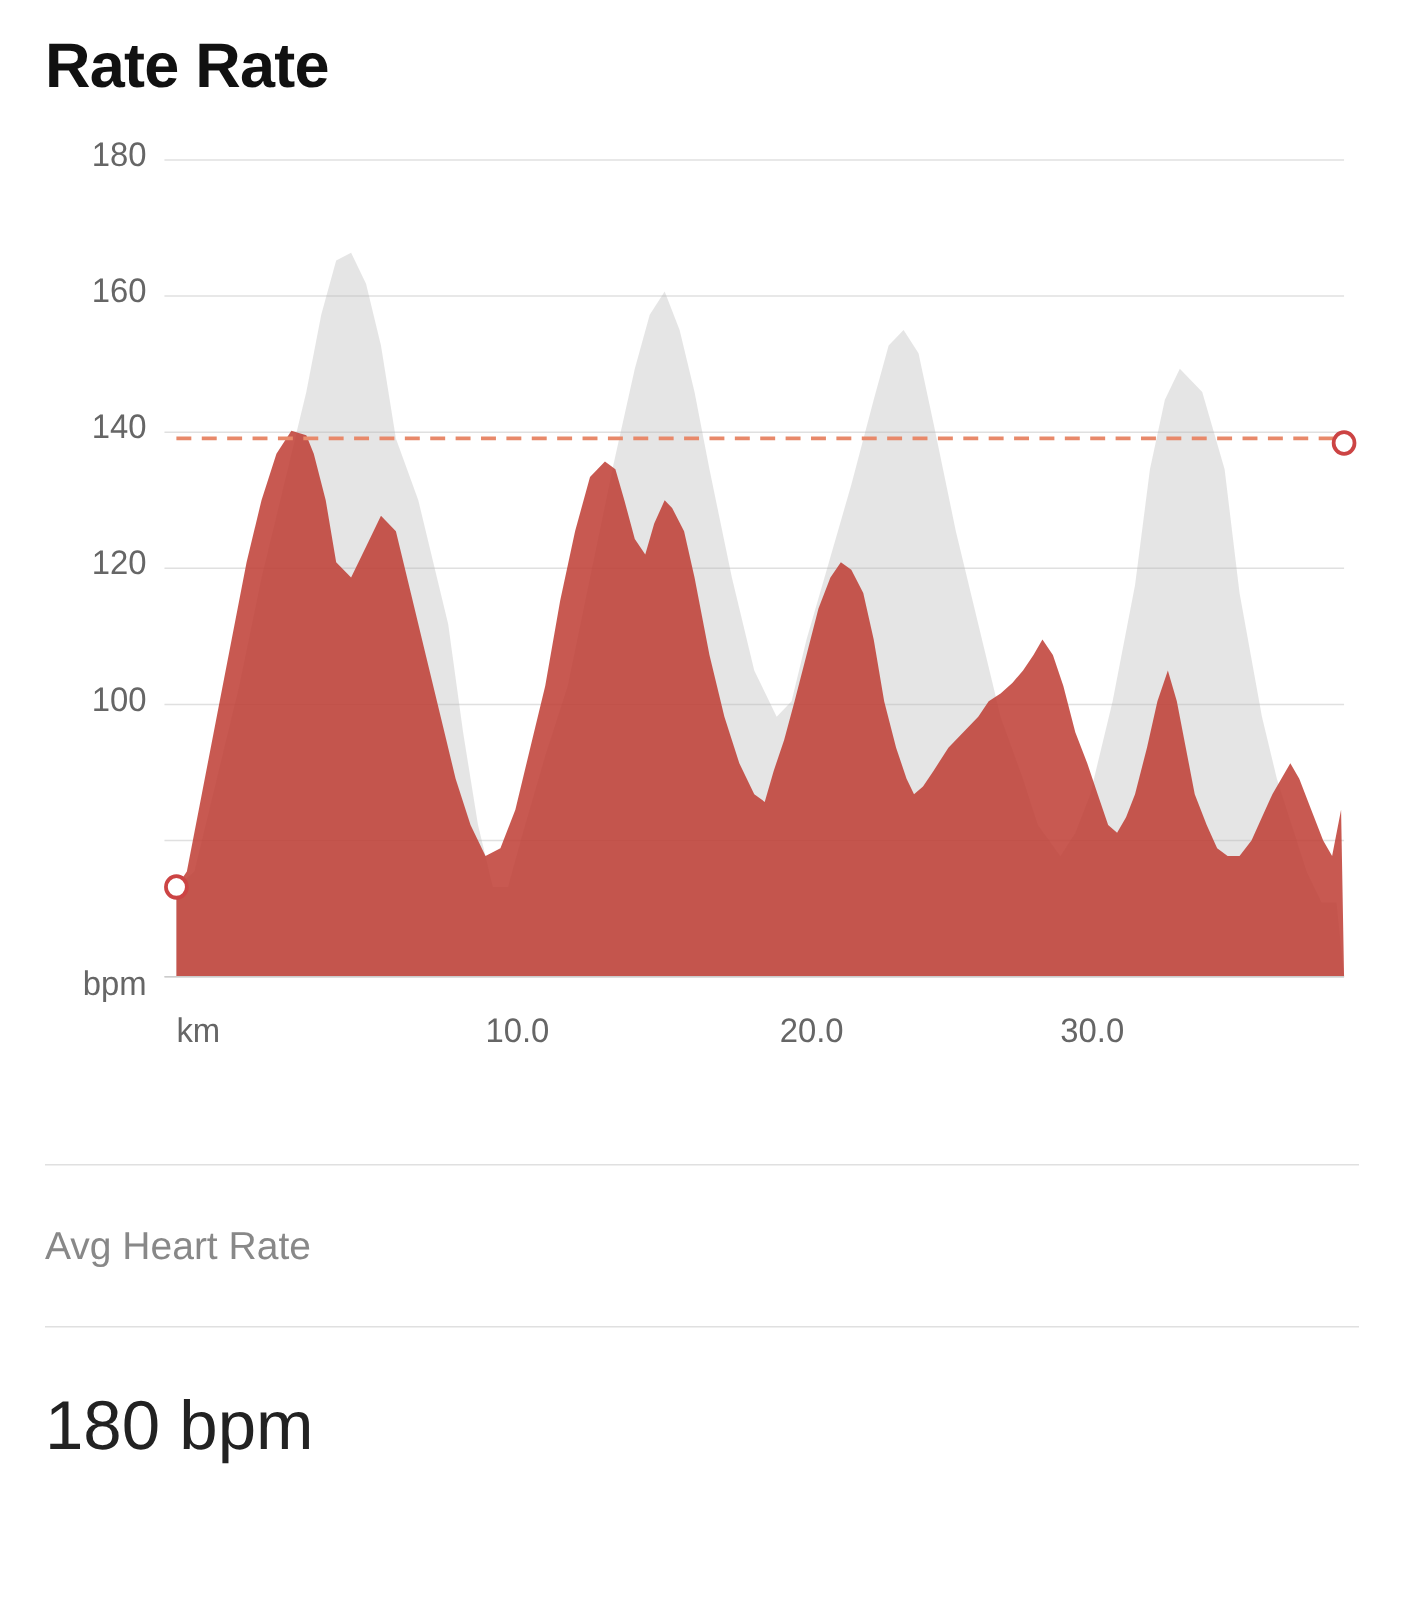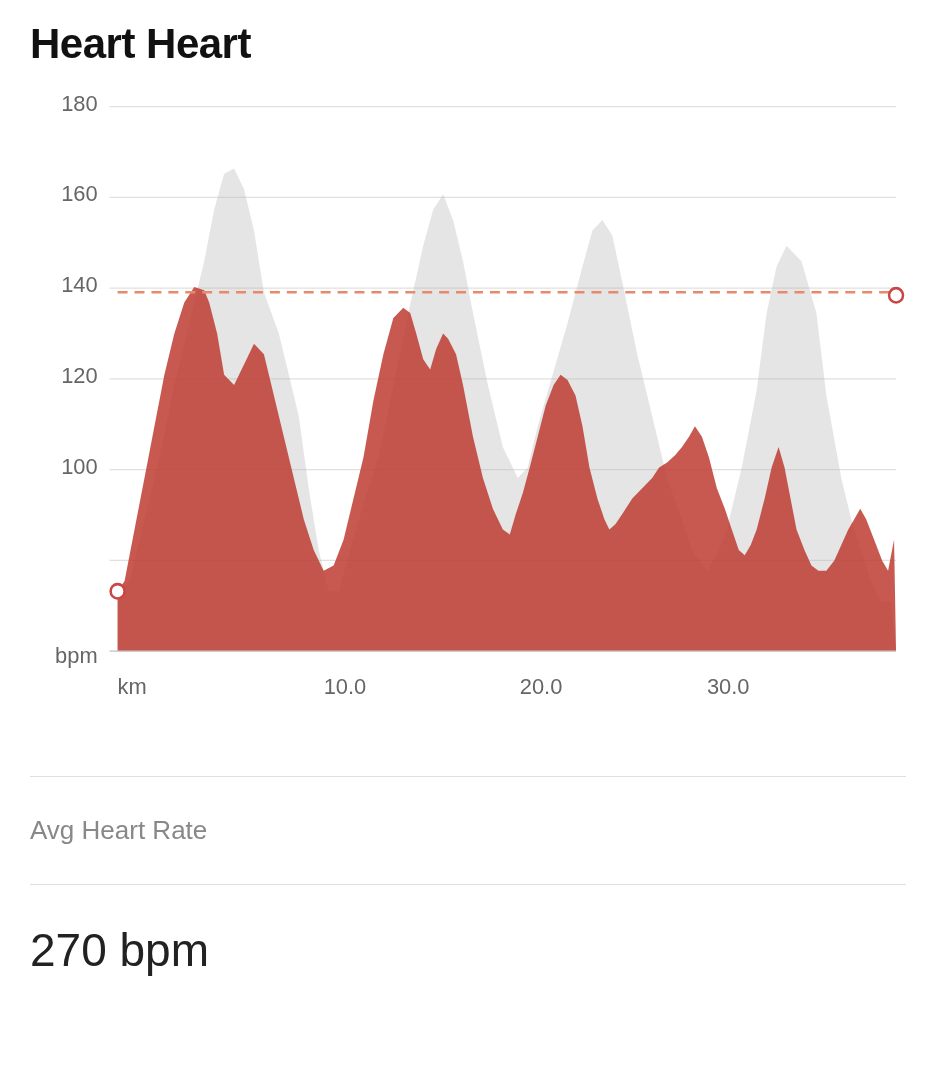--- a/index.html
+++ b/index.html
@@ -53,21 +53,21 @@
 
     .stat-value {
       font-size: 46px;
       font-weight: 300;
       color: #222222;
     }
   </style>
 </head>
 <body>
 
-<h1 class="page-title">Heart Heart</h1>
+<h1 class="page-title">Rate Rate</h1>
 
 <div class="chart-container">
   <svg class="chart-svg" viewBox="0 0 880 640" preserveAspectRatio="none">
 
     <line x1="80" y1="20" x2="870" y2="20" stroke="#e0e0e0" stroke-width="1"></line>
     <line x1="80" y1="108" x2="870" y2="108" stroke="#e0e0e0" stroke-width="1"></line>
     <line x1="80" y1="196" x2="870" y2="196" stroke="#e0e0e0" stroke-width="1"></line>
     <line x1="80" y1="284" x2="870" y2="284" stroke="#e0e0e0" stroke-width="1"></line>
     <line x1="80" y1="372" x2="870" y2="372" stroke="#e0e0e0" stroke-width="1"></line>
     <line x1="80" y1="460" x2="870" y2="460" stroke="#e0e0e0" stroke-width="1"></line>
@@ -273,14 +273,14 @@
 
 <div class="divider"></div>
 
 <div class="stat-row">
   <span class="stat-label">Avg Heart Rate</span>
 </div>
 
 <div class="divider"></div>
 
 <div class="stat-row">
-  <span class="stat-value">270 bpm</span>
+  <span class="stat-value">180 bpm</span>
 </div>
 
 </body></html>

